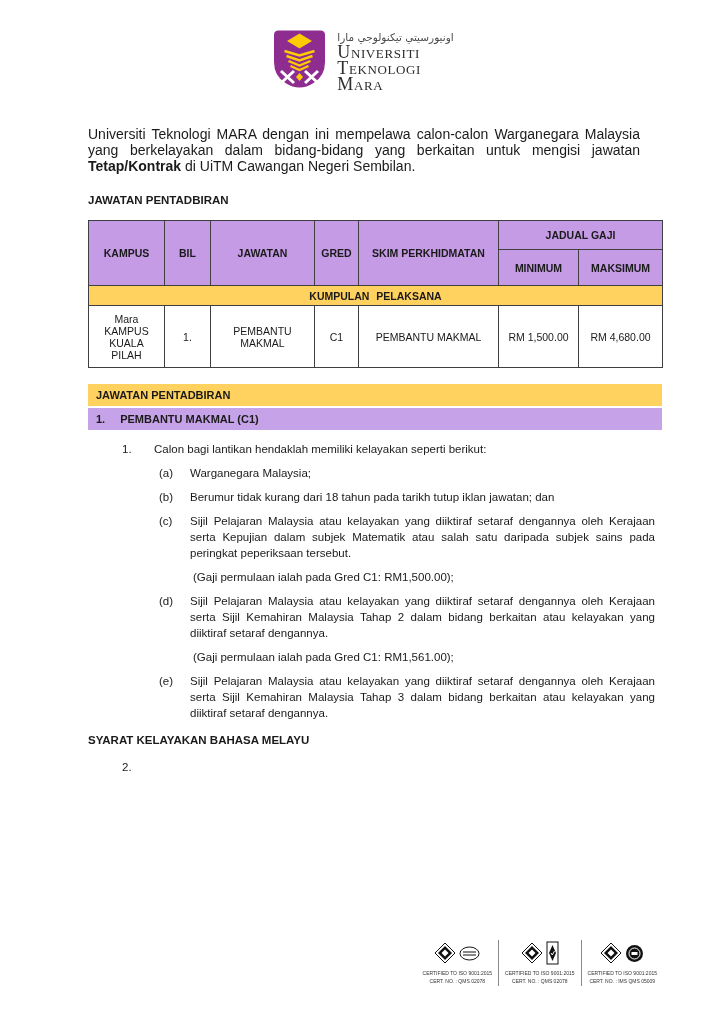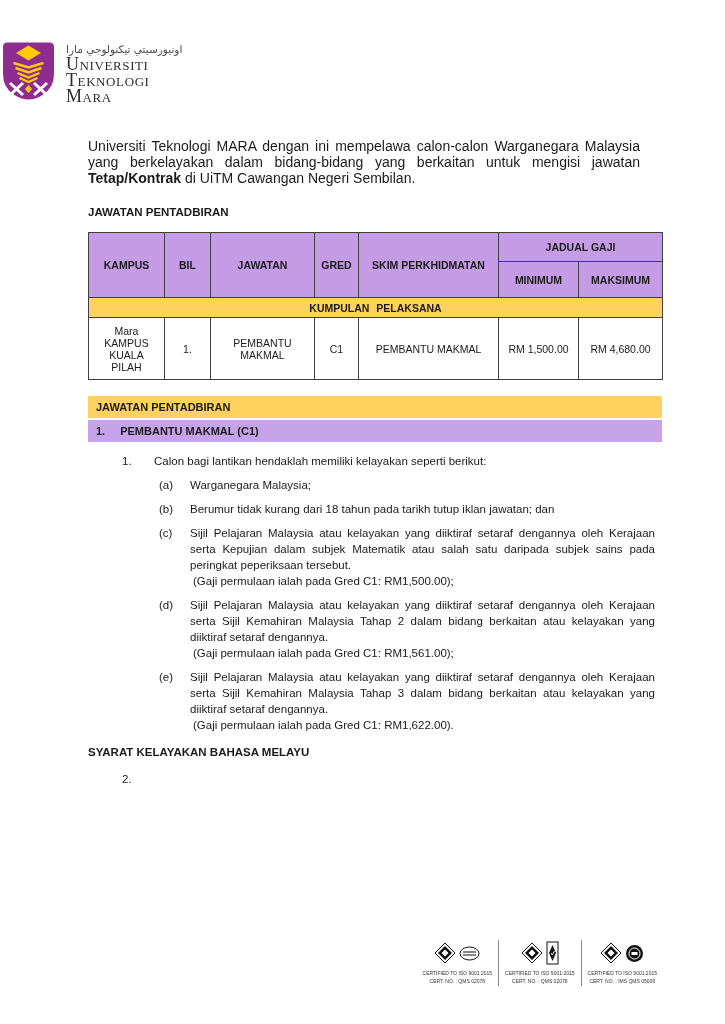--- a/index.html
+++ b/index.html
@@ -4,21 +4,21 @@
 <style>
   * { box-sizing: border-box; }
   html, body { margin: 0; padding: 0; }
   body {
     width: 725px; height: 1024px; background: #ffffff;
     font-family: "Liberation Sans", sans-serif; color: #1a1a1a;
   }
   .page { position: relative; width: 725px; height: 1024px; overflow: hidden; background: #fff; }
 
   
-  .logo-row { display: flex; align-items: flex-start; gap: 9px; padding-top: 28px; margin-top: 12px; }
+  .logo-row { display: flex; justify-content: center; align-items: flex-start; gap: 9px; padding-top: 28px; }
   .logo-text { display: flex; flex-direction: column; padding-top: 2px; }
   .jawi { font-family: "DejaVu Sans", sans-serif; font-size: 10.5px; line-height: 14px; color: #4a4a4a; letter-spacing: 1px; }
   .uni-name { font-family: "Liberation Serif", serif; font-variant: small-caps; font-size: 18px; line-height: 16px; color: #2d2d2d; letter-spacing: 0.6px; }
 
   
   .content { margin-left: 88px; width: 574px; }
   .intro { margin-top: 31px; width: 552px; font-size: 14px; line-height: 16px; text-align: justify; }
   .section-heading { margin-top: 20px; font-size: 11.5px; font-weight: bold; }
 
   
@@ -37,21 +37,21 @@
   .bar-purple { margin-top: 2px; background: #c6a3e8; display: flex; gap: 15px; }
 
   
   .req { font-size: 11.5px; line-height: 16px; }
   .item { display: flex; margin-top: 11px; }
   .item-num { flex: none; width: 32px; margin-left: 34px; }
   .item-text { width: 465px; text-align: justify; }
   .sub { display: flex; margin-top: 8px; margin-left: 71px; }
   .sub-label { flex: none; width: 31px; }
   .sub-text { width: 465px; text-align: justify; }
-  .gaji-line { margin-left: 105px; }
+  .gaji-line { margin-left: 105px; margin-top: 8px; }
   .syarat-heading { margin-top: 11px; font-weight: bold; }
 
   
   .badges { position: absolute; right: 62px; bottom: 38px; display: flex; align-items: stretch; }
   .badge { padding: 2px 6px; text-align: center; }
   .badge + .badge { border-left: 1px solid #8a8a8a; }
   .badge-logos { display: flex; gap: 3px; justify-content: center; align-items: center; height: 26px; }
   .badge-caption { margin-top: 2px; font-size: 5px; line-height: 6px; color: #333; white-space: nowrap; }
 </style>
 </head>
@@ -157,21 +157,20 @@
       <div class="sub">
         <span class="sub-label">(d)</span>
         <span class="sub-text">Sijil Pelajaran Malaysia atau kelayakan yang diiktiraf setaraf dengannya oleh Kerajaan serta Sijil Kemahiran Malaysia Tahap 2 dalam bidang berkaitan atau kelayakan yang diiktiraf setaraf dengannya.</span>
       </div>
       <div class="gaji-line">(Gaji permulaan ialah pada Gred C1: RM1,561.00);</div>
 
       <div class="sub">
         <span class="sub-label">(e)</span>
         <span class="sub-text">Sijil Pelajaran Malaysia atau kelayakan yang diiktiraf setaraf dengannya oleh Kerajaan serta Sijil Kemahiran Malaysia Tahap 3 dalam bidang berkaitan atau kelayakan yang diiktiraf setaraf dengannya.</span>
       </div>
-      <div class="gaji-line">(Gaji permulaan ialah pada Gred C1: RM1,622.00).</div>
 
       <div class="syarat-heading">SYARAT KELAYAKAN BAHASA MELAYU</div>
 
       <div class="item">
         <span class="item-num">2.</span>
       </div>
 
     </div>
   </div>
 

